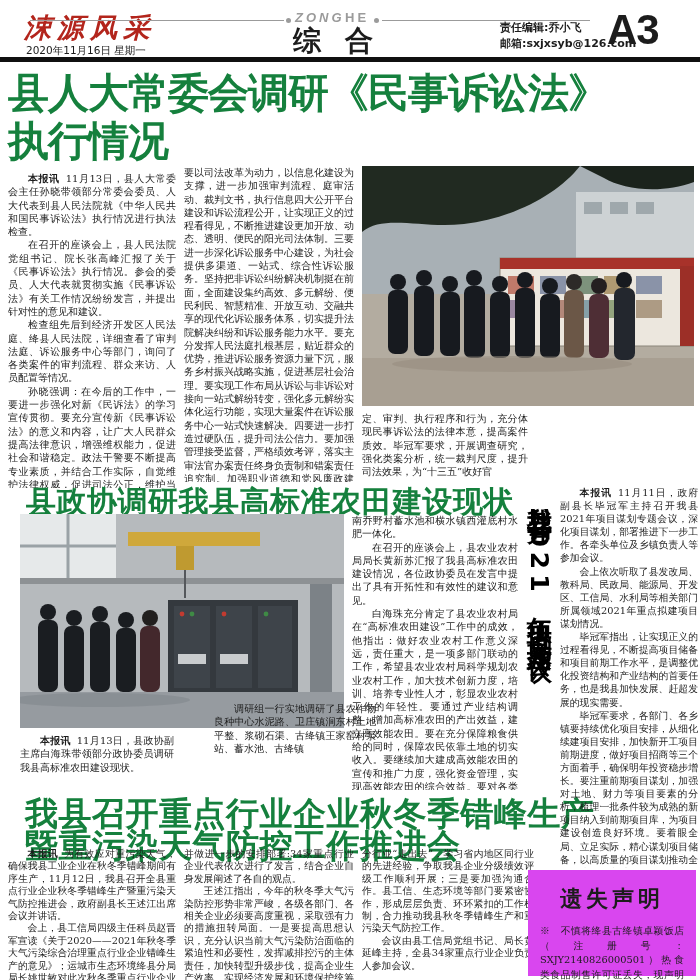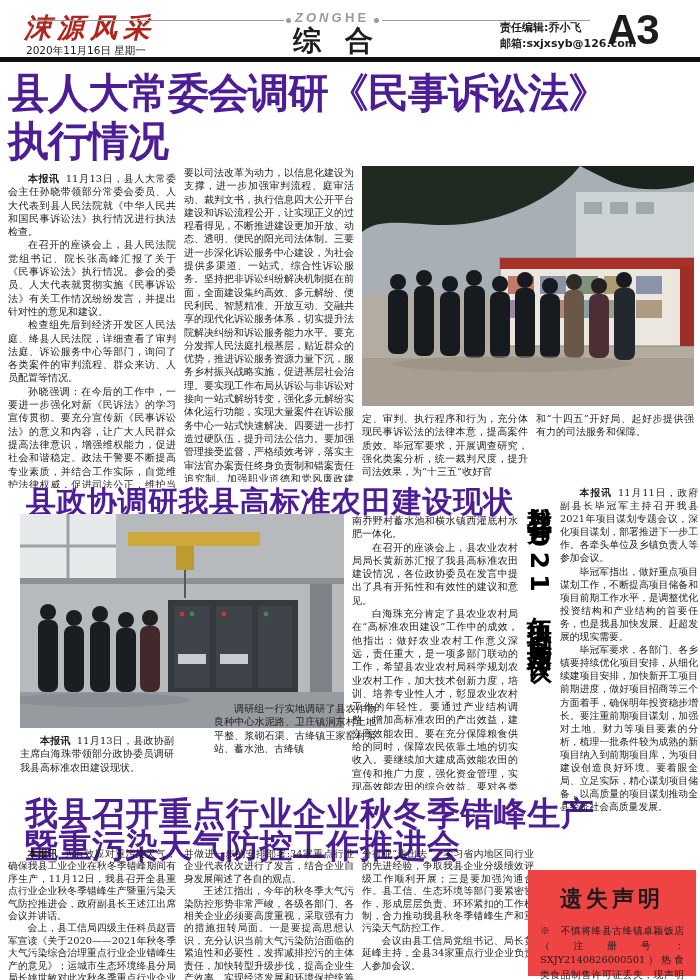--- a/index.html
+++ b/index.html
@@ -12,33 +12,33 @@
   .date{font-size:10.5px;font-weight:normal;font-family:"DejaVu Sans",sans-serif;white-space:nowrap;}
   .pinyin{font-family:"Liberation Sans",sans-serif;color:#9b9b9b;font-size:13px;
           font-weight:bold;letter-spacing:3px;}
   .secchar{font-family:"DejaVu Sans",sans-serif;font-weight:900;font-size:28px;}
   .hline{height:1px;background:#9b9b9b;}
   .dot{width:5px;height:5px;border-radius:50%;background:#9b9b9b;}
   .editor{font-family:"DejaVu Sans",sans-serif;font-size:11px;font-weight:bold;line-height:15px;white-space:nowrap;}
   .pageno{font-family:"Liberation Sans",sans-serif;font-weight:900;font-size:42px;letter-spacing:-1px;}
   .blackbar{background:#101010;}
   
-  .hl{font-family:"DejaVu Sans",sans-serif;font-weight:900;color:#4c1d95;white-space:nowrap;}
+  .hl{font-family:"DejaVu Sans",sans-serif;font-weight:900;color:#15803d;white-space:nowrap;}
   .hl1{font-size:41px;letter-spacing:-1px;}
   .hl2{font-size:30px;letter-spacing:0.5px;}
   .hl3{font-size:33px;letter-spacing:0.5px;}
   
   .col{font-size:10px;line-height:13.3px;text-align:justify;overflow:hidden;}
   .col p{margin:0;text-indent:2em;}
   .col p.noind{text-indent:0;}
   .lead{font-family:"DejaVu Sans",sans-serif;font-weight:bold;margin-right:6px;}
   .dense{font-size:9.8px;line-height:12.4px;}
   .vhl{writing-mode:vertical-rl;text-orientation:mixed;font-family:"DejaVu Sans",sans-serif;
        font-weight:900;font-size:25px;letter-spacing:5px;line-height:34px;color:#000;}
-  .lostbox{background:#ef4444;}
+  .lostbox{background:#d946ef;}
   .losttitle{font-family:"DejaVu Sans",sans-serif;font-weight:900;font-size:22px;
              letter-spacing:4px;text-align:center;}
   .lostbody{font-size:9.8px;line-height:14.5px;text-align:justify;}
   .photo{display:block;}
 </style>
 </head>
 <body>
 
 <div class="page">
 
@@ -120,23 +120,20 @@
         <rect x="227" y="128" width="20" height="64" rx="7" fill="#4e2e35"></rect>
       <circle cx="262" cy="114" r="8" fill="#171a1f"></circle>
         <rect x="252" y="122" width="21" height="72" rx="7" fill="#23272e"></rect>
       <ellipse cx="150" cy="198" rx="120" ry="8" fill="#978e80" opacity="0.6"></ellipse>
     </svg>
   </div>
 
   <div class="abs col" style="left:362px;top:412px;width:166px;height:66px;">
     <p class="noind">定、审判、执行程序和行为，充分体现民事诉讼法的法律本意，提高案件质效。毕冠军要求，开展调查研究，强化类案分析，统一裁判尺度，提升司法效果，为“十三五”收好官</p>
   </div>
-  <div class="abs col" style="left:536px;top:412px;width:158px;height:66px;">
-    <p class="noind">和“十四五”开好局、起好步提供强有力的司法服务和保障。</p>
-  </div>
 
   <div class="abs hl hl2" style="left:26px;top:482px;">县政协调研我县高标准农田建设现状</div>
 
   <div class="abs" style="left:20px;top:514px;width:324px;height:214px;">
     <svg class="photo" width="324" height="214" viewBox="0 0 324 214">
       <rect width="324" height="214" fill="#b6babd"></rect>
       <rect width="96" height="64" fill="#e6e9ea"></rect>
       <line x1="48" y1="0" x2="48" y2="64" stroke="#9aa2a6" stroke-width="3"></line>
       <line x1="0" y1="32" x2="96" y2="32" stroke="#9aa2a6" stroke-width="3"></line>
       <rect y="64" width="324" height="6" fill="#8d9194"></rect>
@@ -197,21 +194,22 @@
   </div>
   <div class="abs col dense" style="left:362px;top:848px;width:172px;height:132px;">
     <p class="noind">分行业“走出去”，学习省内地区同行业的先进经验，争取我县企业分级绩效评级工作顺利开展；三是要加强沟通合作。县工信、生态环境等部门要紧密协作，形成层层负责、环环紧扣的工作机制，合力推动我县秋冬季错峰生产和重污染天气防控工作。</p>
     <p>会议由县工信局党组书记、局长黄延峰主持，全县34家重点行业企业负责人参加会议。</p>
   </div>
 
   <div class="abs vhl" style="left:522px;top:487px;height:392px;">我县召开2021年项目谋划专题会议</div>
 
   <div class="abs col" style="left:560px;top:486px;width:138px;height:382px;font-size:9.8px;line-height:13.1px;">
     <p><b class="lead">本报讯</b><span>11月11日，政府副县长毕冠军主持召开我县2021年项目谋划专题会议，深化项目谋划，部署推进下一步工作。各牵头单位及乡镇负责人等参加会议。</span></p>
-    <p>毕冠军指出，做好重点项目谋划工作，不断提高项目储备和项目前期工作水平，是调整优化投资结构和产业结构的首要任务，也是我县加快发展、赶超发展的现实需要。</p>
+    <p>会上依次听取了县发改局、教科局、民政局、能源局、开发区、工信局、水利局等相关部门所属领域2021年重点拟建项目谋划情况。</p>
+    <p>毕冠军指出，让实现正义的过程看得见，不断提高项目储备和项目前期工作水平，是调整优化投资结构和产业结构的首要任务，也是我县加快发展、赶超发展的现实需要。</p>
     <p>毕冠军要求，各部门、各乡镇要持续优化项目安排，从细化续建项目安排，加快新开工项目前期进度，做好项目招商等三个方面着手，确保明年投资稳步增长。要注重前期项目谋划，加强对土地、财力等项目要素的分析，梳理一批条件较为成熟的新项目纳入到前期项目库，为项目建设创造良好环境。要着眼全局、立足实际，精心谋划项目储备，以高质量的项目谋划推动全县经济社会高质量发展。</p>
 
   </div>
 
   <div class="abs lostbox" style="left:528px;top:870px;width:168px;height:106px;">
     <div class="losttitle" style="margin-top:14px;">遗失声明</div>
     <div class="lostbody" style="padding:10px 12px 0 12px;">※　不慎将绛县古绛镇卓颖饭店（注册号：SXJY2140826000501）热食类食品制售许可证丢失，现声明作废。</div>
   </div>
 
 </div>

